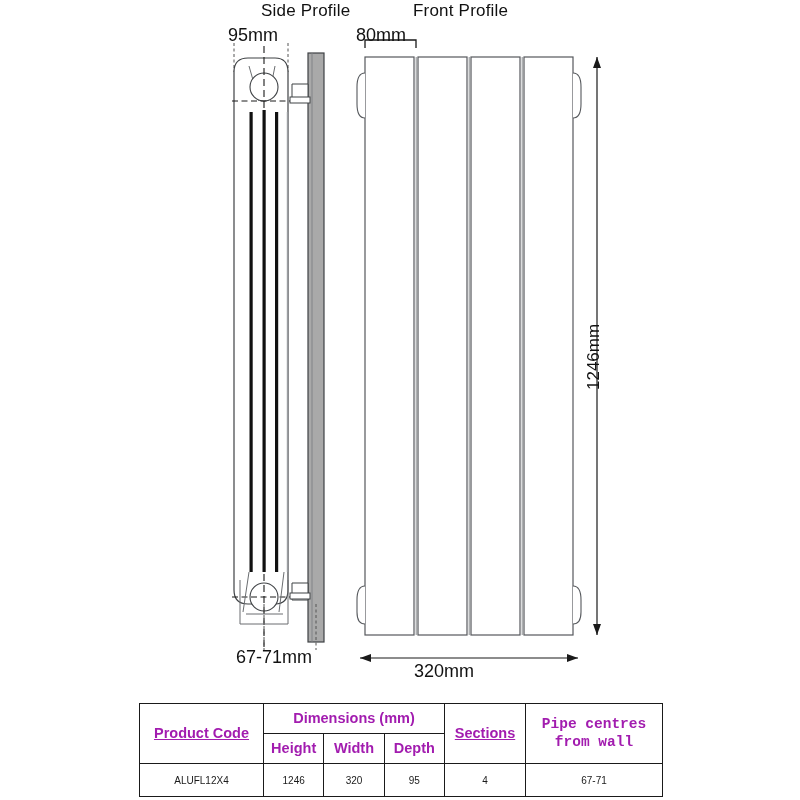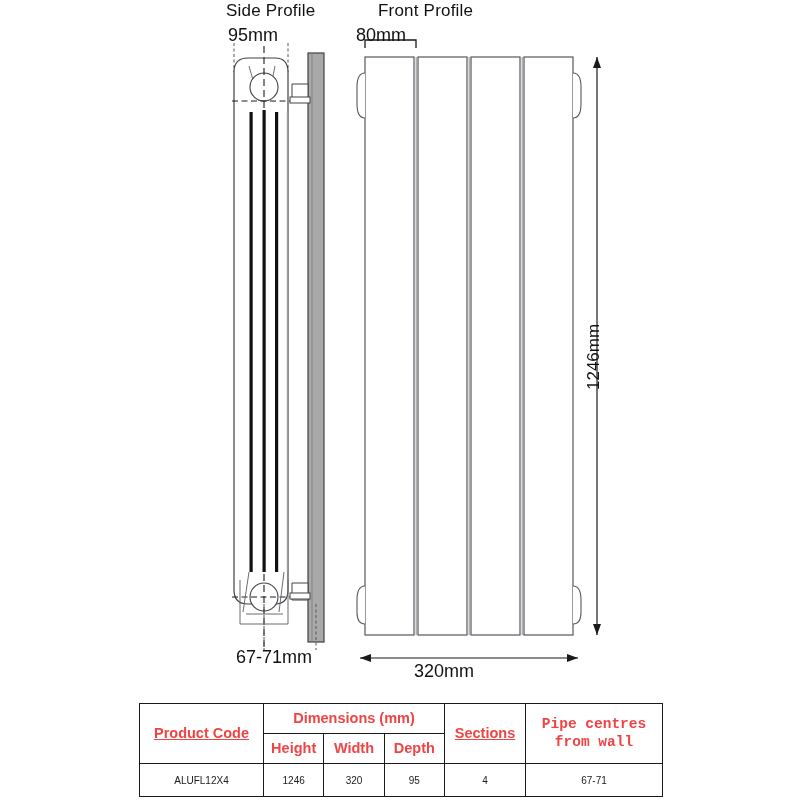--- a/index.html
+++ b/index.html
@@ -29,20 +29,21 @@
   }
   .lbl {
     position: absolute;
     white-space: nowrap;
     font-family: "Liberation Sans", sans-serif;
     color: #111;
   }
   .title-lbl {
     font-size: 17px;
     letter-spacing: 0.2px;
+    margin-left: 35px;
   }
   .dim-lbl {
     font-size: 18px;
     letter-spacing: 0px;
   }
   .vert-lbl {
     font-size: 17px;
     transform-origin: left top;
     transform: rotate(-90deg);
   }
@@ -59,21 +60,21 @@
   }
   table.spec th, table.spec td {
     border: 1.6px solid #1a1a1a;
     text-align: center;
     vertical-align: middle;
     padding: 0;
   }
   table.spec th {
     font-size: 14.5px;
     font-weight: bold;
-    color: #ef4444;
+    color: #a21caf;
     line-height: 1.18;
   }
   table.spec td {
     font-size: 10px;
     font-weight: normal;
     color: #1a1a1a;
     height: 32px;
   }
   .col-code   { width: 123px; text-decoration: underline; }
   .col-height { width: 65px; }

